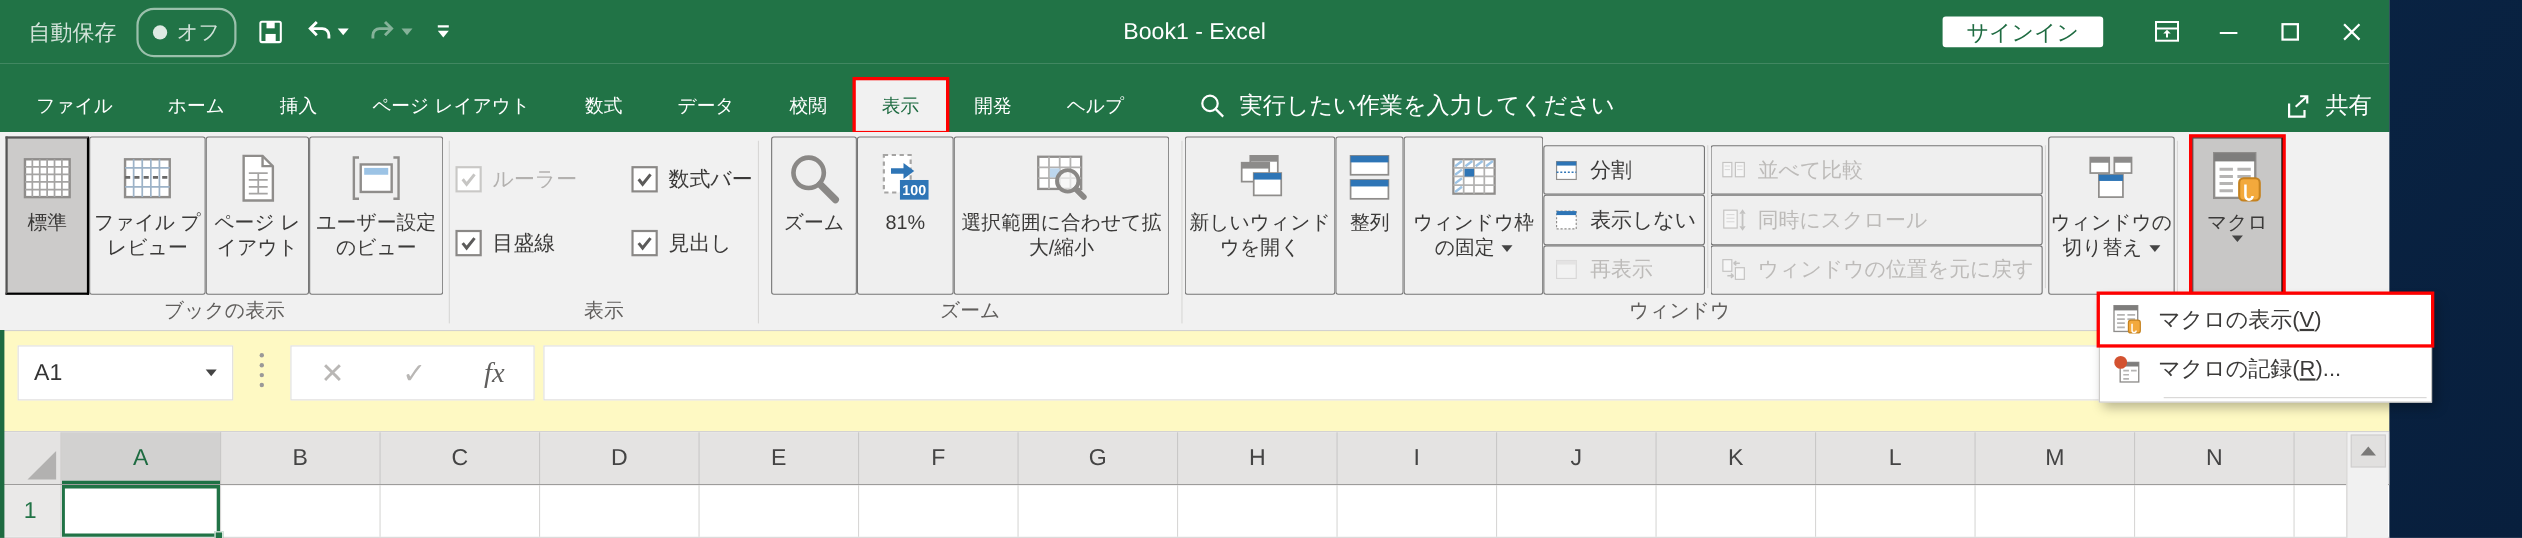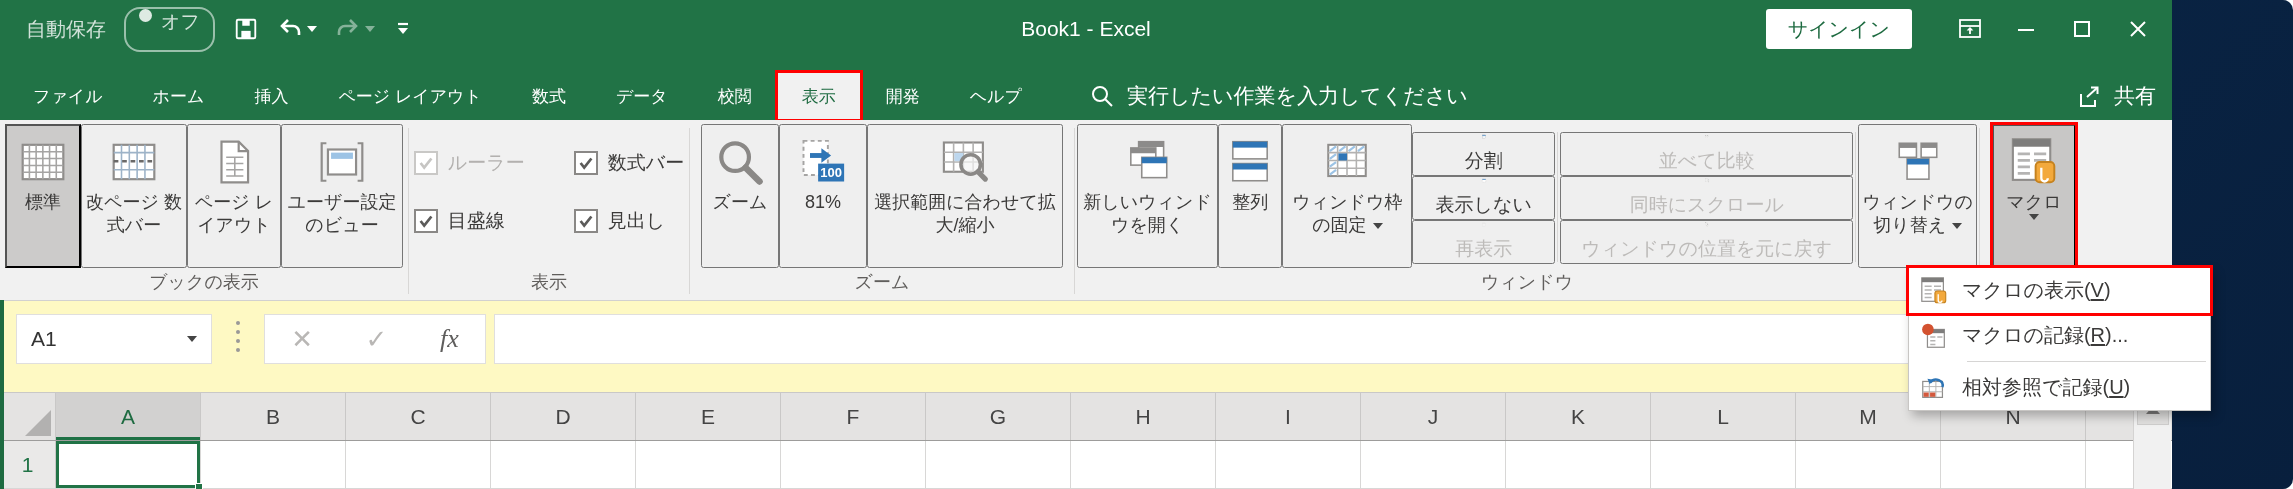--- a/index.html
+++ b/index.html
@@ -1,40 +1,40 @@
 <!DOCTYPE html>
 <html><head>
 <meta charset="utf-8">
 <style>
   * { margin:0; padding:0; box-sizing:border-box; }
   html,body { width:2293px; height:489px; }
   body { font-family:"Liberation Sans","DejaVu Sans",sans-serif; overflow:hidden; }
 
   .screen { position:relative; width:2293px; height:489px;
-    background:linear-gradient(135deg,#0f3460 0%,#0a2647 55%,#081f3d 100%);border-radius:10px; }
+    background:linear-gradient(135deg,#0f3460 0%,#0a2647 55%,#081f3d 100%); }
 
   .window { position:absolute; left:0; top:0; width:2172px; height:489px; background:#f1f1f1; }
 
   
   .titlebar { position:relative; height:58px; background:#217346; display:flex; align-items:center; color:#fff; }
   .qat { display:flex; align-items:center; gap:18px; padding-left:26px; z-index:2; }
   .autosave-label { font-size:20px; color:rgba(255,255,255,.8); }
-  .autosave-pill { display:flex; align-items:flex-start; gap:9px; height:45px; padding:0 13px;
+  .autosave-pill { display:flex; align-items:center; gap:9px; height:45px; padding:0 13px;
     border:2px solid rgba(255,255,255,.55); border-radius:16px; background:transparent; cursor:default; }
   .autosave-dot { width:13px; height:13px; border-radius:50%; background:rgba(255,255,255,.85); }
   .autosave-state { font-size:19px; color:rgba(255,255,255,.8); }
   .tb-btn { display:flex; align-items:center; gap:4px; background:none; border:none; }
   .dim { opacity:.45; }
   .caret-dn { width:0; height:0; border-left:6px solid transparent; border-right:6px solid transparent; border-top:7px solid #fff; }
   .caret-dn.sm { border-left-width:5px; border-right-width:5px; border-top-width:6px; }
   .caret-dn.dark { border-top-color:#444; }
   .win-title { position:absolute; left:0; right:0; top:0; height:58px; display:flex; align-items:center; justify-content:center;
     font-size:21px; color:#fff; pointer-events:none; }
   .tb-right { position:absolute; right:0; top:0; height:58px; display:flex; align-items:center; gap:8px; padding-right:10px; z-index:2; }
-  .signin-btn { background:#fff; color:#1e6b41; font-size:20px; border:none; border-radius:3px; height:40px; padding:0 22px; margin-right:26px; }
+  .signin-btn { background:#fff; color:#1e6b41; font-size:20px; border:none; border-radius:3px; height:28px; padding:0 22px; margin-right:26px; }
   .winctl { width:48px; height:44px; display:flex; align-items:center; justify-content:center; background:none; border:none; }
 
   
   .tabrow { position:relative; height:62px; background:#217346; display:flex; align-items:flex-end; padding-left:8px; }
   .tab { height:48px; display:flex; align-items:center; padding:0 25px; font-size:17px; color:#fff; }
   .tab--active { background:#f1f1f1; color:#1e6b41; outline:3px solid #ff0000; outline-offset:-1px; }
   .tellme { display:flex; align-items:center; gap:12px; margin-left:42px; height:48px; color:#fff; font-size:21px; }
   .share { position:absolute; right:16px; bottom:10px; display:flex; align-items:center; gap:10px; color:#fff; font-size:21px; }
 
   
@@ -53,21 +53,21 @@
 
   
   .chkgrid { display:grid; grid-template-columns:160px auto; grid-auto-rows:58px; align-items:center; padding-top:10px; }
   .chk { display:flex; align-items:center; gap:10px; font-size:19px; color:#3b3a39; }
   .chk-box { width:24px; height:24px; background:#fff; border:2px solid #8a8886; display:flex; align-items:center; justify-content:center; }
   .chk.disabled { color:#b3b1af; }
   .chk.disabled .chk-box { border-color:#c9c8c6; }
 
   
   .smallcol { display:flex; flex-direction:column; justify-content:flex-start; padding-top:8px; }
-  .smallitem { height:44px; display:flex; align-items:center; gap:9px; font-size:19px; color:#3b3a39; padding:0 6px; white-space:nowrap;flex-direction:column; }
+  .smallitem { height:56px; display:flex; align-items:center; gap:9px; font-size:19px; color:#3b3a39; padding:0 6px; white-space:nowrap; }
   .smallitem.disabled { color:#bdbbb9;text-align:center; }
   .smallitem.disabled .ic { opacity:.45; }
 
   .macro-btn { width:84px; margin-left:4px; background:#c8c7c6; outline:3px solid #ff0000; outline-offset:-1px; }
 
   
   .fband { position:relative; height:92px; background:#fef9c3; border-top:1px solid #d2d1d0; }
   .namebox { position:absolute; left:16px; top:13px; width:196px; height:50px; background:#fff; border:1px solid #e0dfde;
     display:flex; align-items:center; padding:0 14px; font-size:21px; color:#333; }
   .namebox .caret-dn { margin-left:auto; }
@@ -339,21 +339,21 @@
                 </svg>
               </span>
             <span class="bb-label">標準</span>
           </button>
           <button class="bigbtn" style="width:106px">
             <span class="ic-wrap">
                 <svg class="ic" width="50" height="50">
                   <use href="#sym-grid-dashed"></use>
                 </svg>
               </span>
-            <span class="bb-label">改ページ 数式バー</span>
+            <span class="bb-label">ファイル プレビュー</span>
           </button>
           <button class="bigbtn" style="width:94px">
             <span class="ic-wrap">
                 <svg class="ic" width="50" height="50">
                   <use href="#sym-page"></use>
                 </svg>
               </span>
             <span class="bb-label">ページ レイアウト</span>
           </button>
           <button class="bigbtn" style="width:122px">
@@ -619,20 +619,14 @@
         </svg>
       <span><span>マクロの表示(</span><span class="accel">V</span><span>)</span></span>
     </div>
     <div class="mitem">
       <svg class="ic" width="30" height="30">
           <use href="#sym-record"></use>
         </svg>
       <span><span>マクロの記録(</span><span class="accel">R</span><span>)...</span></span>
     </div>
     <div class="msep"></div>
-    <div class="mitem">
-      <svg class="ic" width="30" height="30">
-          <use href="#sym-relative"></use>
-        </svg>
-      <span><span>相対参照で記録(</span><span class="accel">U</span><span>)</span></span>
-    </div>
   </div>
 </div>
 
 </body></html>

